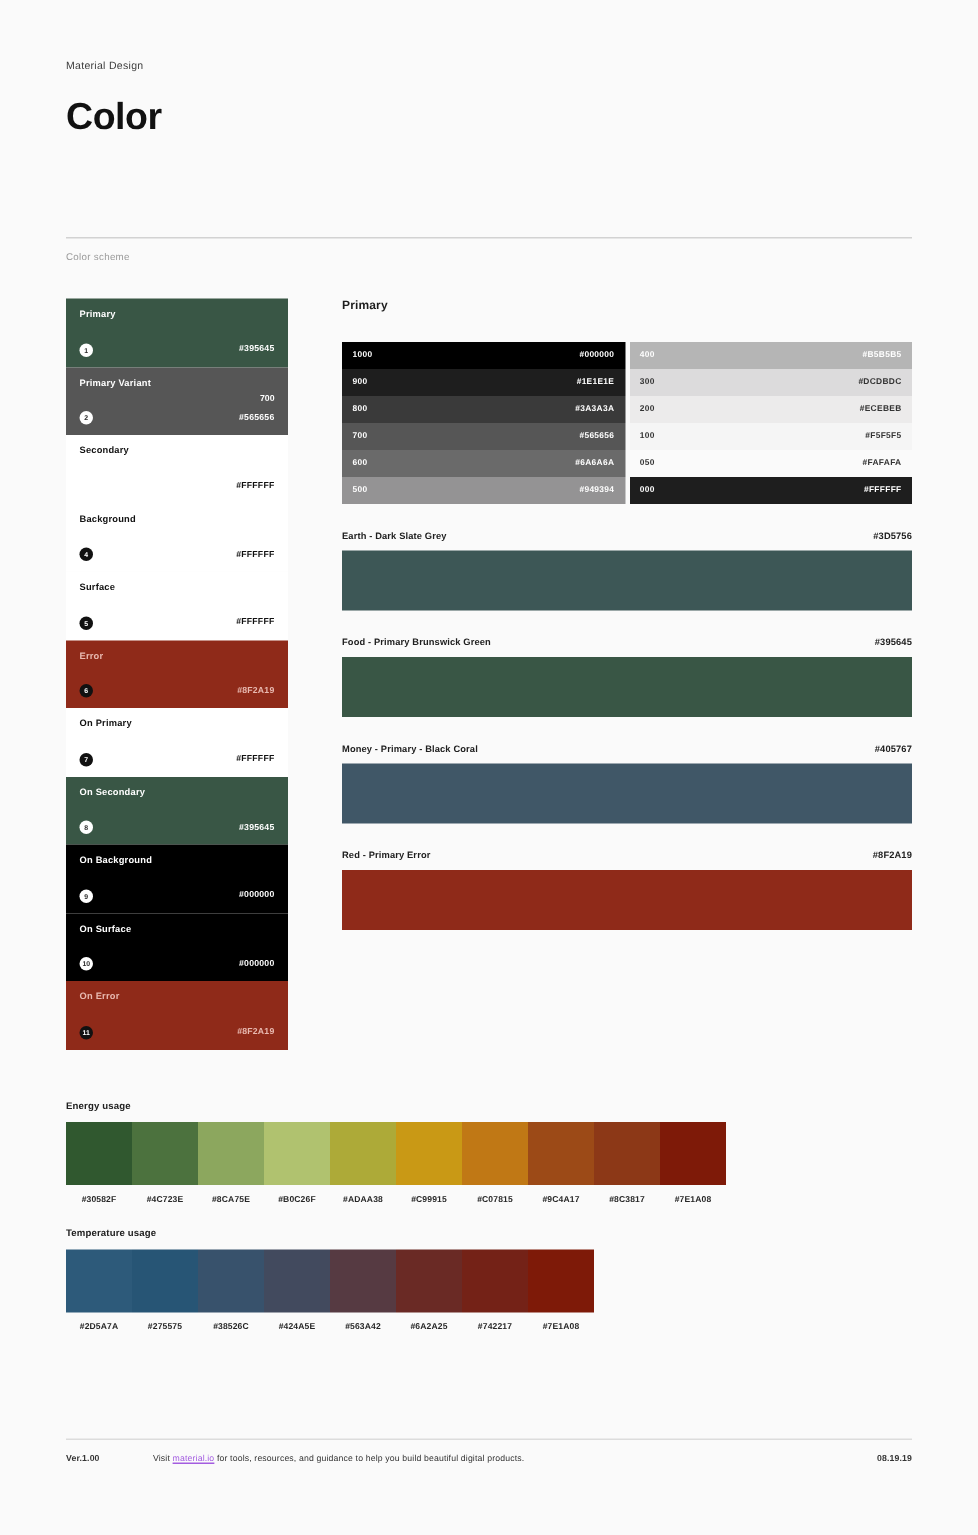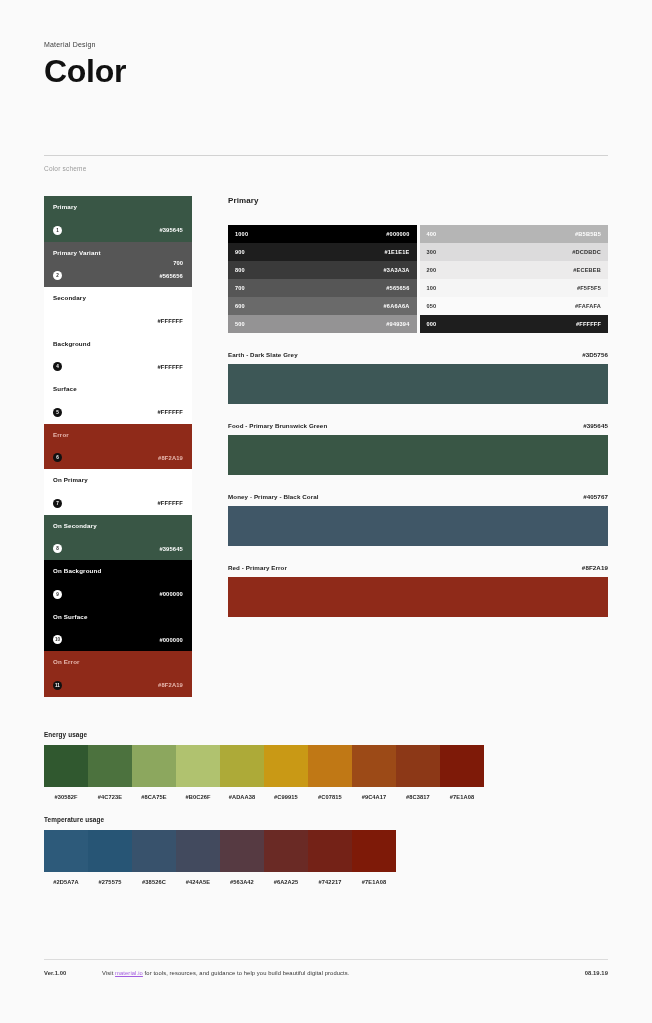--- a/index.html
+++ b/index.html
@@ -7,21 +7,21 @@
     width: 652px; height: 1023px;
     background: #fafafa;
     font-family: "Liberation Sans", sans-serif;
     color: #202020;
     overflow: hidden;
   }
   .page { position: relative; width: 652px; height: 1023px; padding: 0 44px; }
 
   
   .eyebrow { font-size: 7px; letter-spacing: .2px; color: #3c3c3c; padding-top: 41px; }
-  .title { font-size: 32px; font-weight: bold; letter-spacing: -.3px; margin-top: 5px; color: #111; }
+  .title { font-size: 25px; font-weight: bold; letter-spacing: -.3px; margin-top: 16px; color: #111; }
 
   
   .rule { height: 1px; background: #d2d2d2; margin-top: 65px; }
   .section-label { font-size: 6.5px; color: #9b9b9b; margin-top: 9px; letter-spacing: .2px; }
 
   
   .cols { display: flex; margin-top: 24px; gap: 36px; }
   .left-col { width: 148px; flex: none; }
   .right-col { flex: 1; }
 

